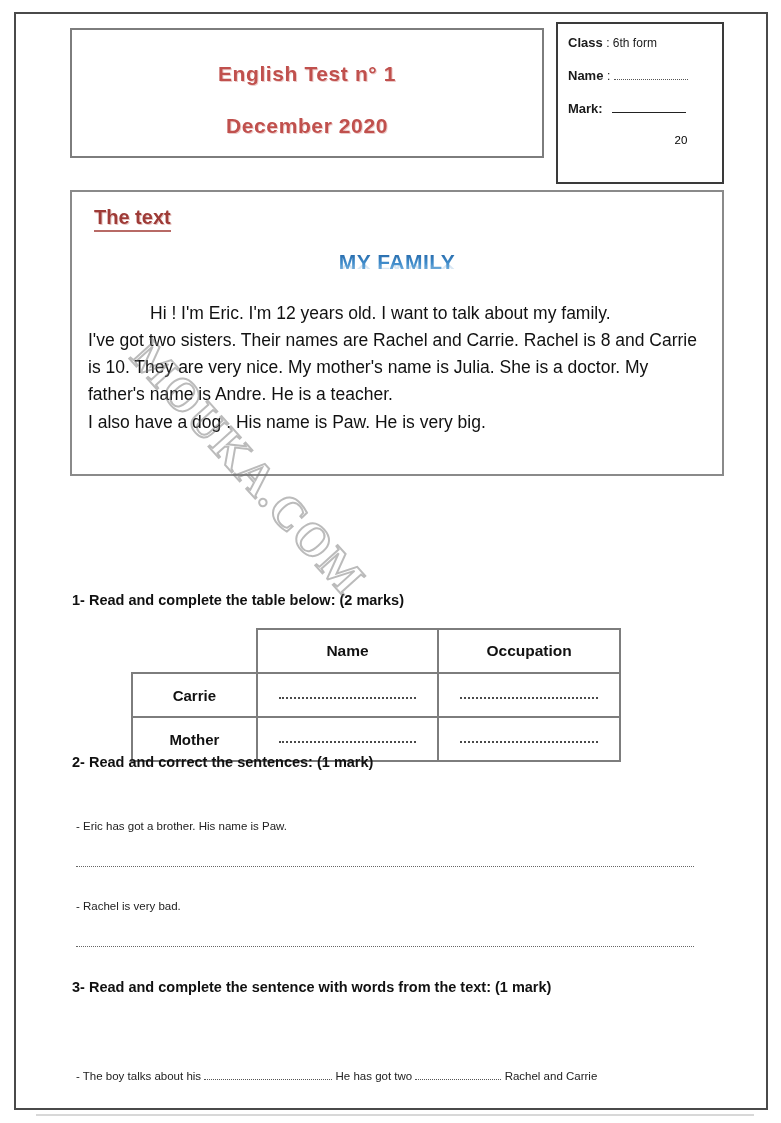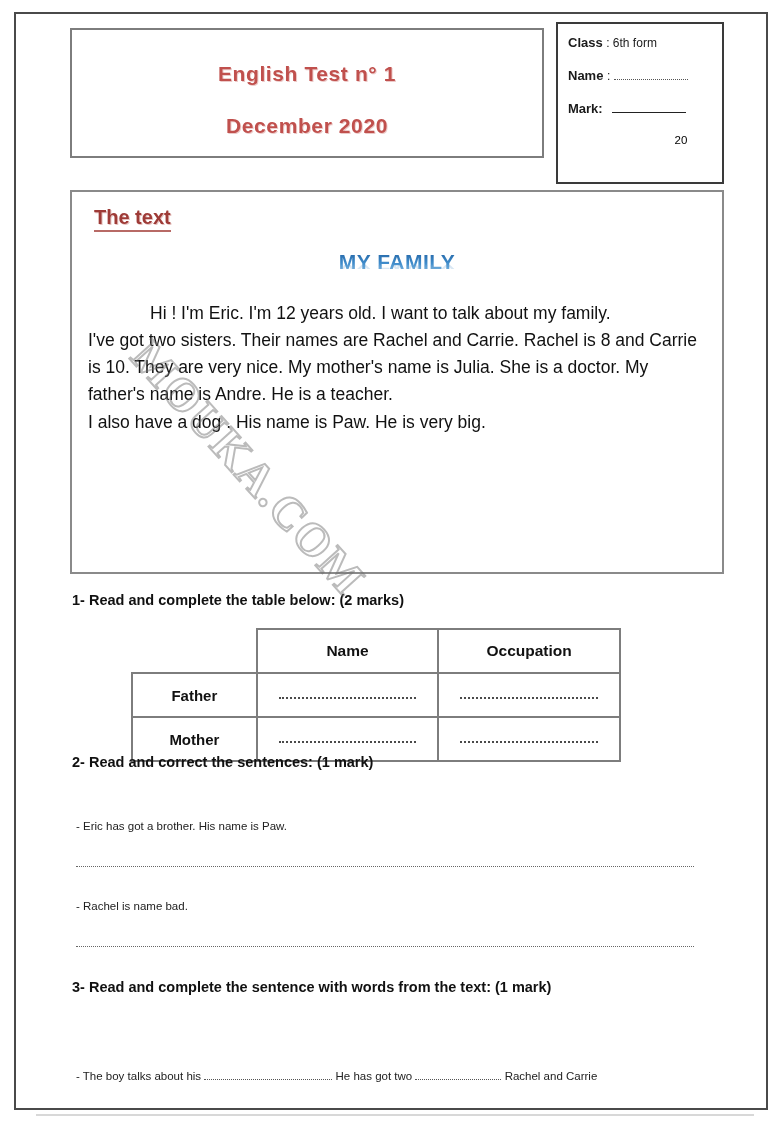--- a/index.html
+++ b/index.html
@@ -100,21 +100,21 @@
     margin-left: 72px;
     margin-top: 3px;
   }
 
   
   .text-box {
     position: absolute;
     left: 54px;
     top: 176px;
     width: 654px;
-    height: 384px;
+    height: 286px;
     border: 2px solid #8a8a8a;
     box-sizing: border-box;
     padding: 14px 16px 0 16px;
   }
   .text-heading {
     color: #9e3b37;
     font-weight: bold;
     font-size: 20px;
     display: inline-block;
     border-bottom: 2.5px solid #b86a66;
@@ -348,21 +348,21 @@
   <div class="q1">1- Read and complete the table below: (2 marks)</div>
 
   <table class="answer-table">
     <tbody>
         <tr>
       <td class="blank-corner"></td>
       <td class="col-head">Name</td>
       <td class="col-head">Occupation</td>
     </tr>
     <tr>
-      <td class="row-head">Father</td>
+      <td class="row-head">Carrie</td>
       <td class="fillin">
             <div class="dots-cell"></div>
           </td>
       <td class="fillin">
             <div class="dots-cell"></div>
           </td>
     </tr>
     <tr>
       <td class="row-head">Mother</td>
       <td class="fillin">
@@ -371,21 +371,21 @@
       <td class="fillin">
             <div class="dots-cell"></div>
           </td>
     </tr>
   </tbody>
     </table>
 
   <div class="q2">2- Read and correct the sentences: (1 mark)</div>
   <div class="sent sent-a">- Eric has got a brother. His name is Paw.</div>
   <div class="answer-rule rule-a"></div>
-  <div class="sent sent-b">- Rachel is name bad.</div>
+  <div class="sent sent-b">- Rachel is very bad.</div>
   <div class="answer-rule rule-b"></div>
 
   <div class="q3">3- Read and complete the sentence with words from the text: (1 mark)</div>
   <div class="q3-line">
     <span>- The boy talks about his</span>
     <span class="gap gap-long"></span>
     <span>He has got two</span>
     <span class="gap gap-short"></span>
     <span>Rachel and Carrie</span>
   </div>

